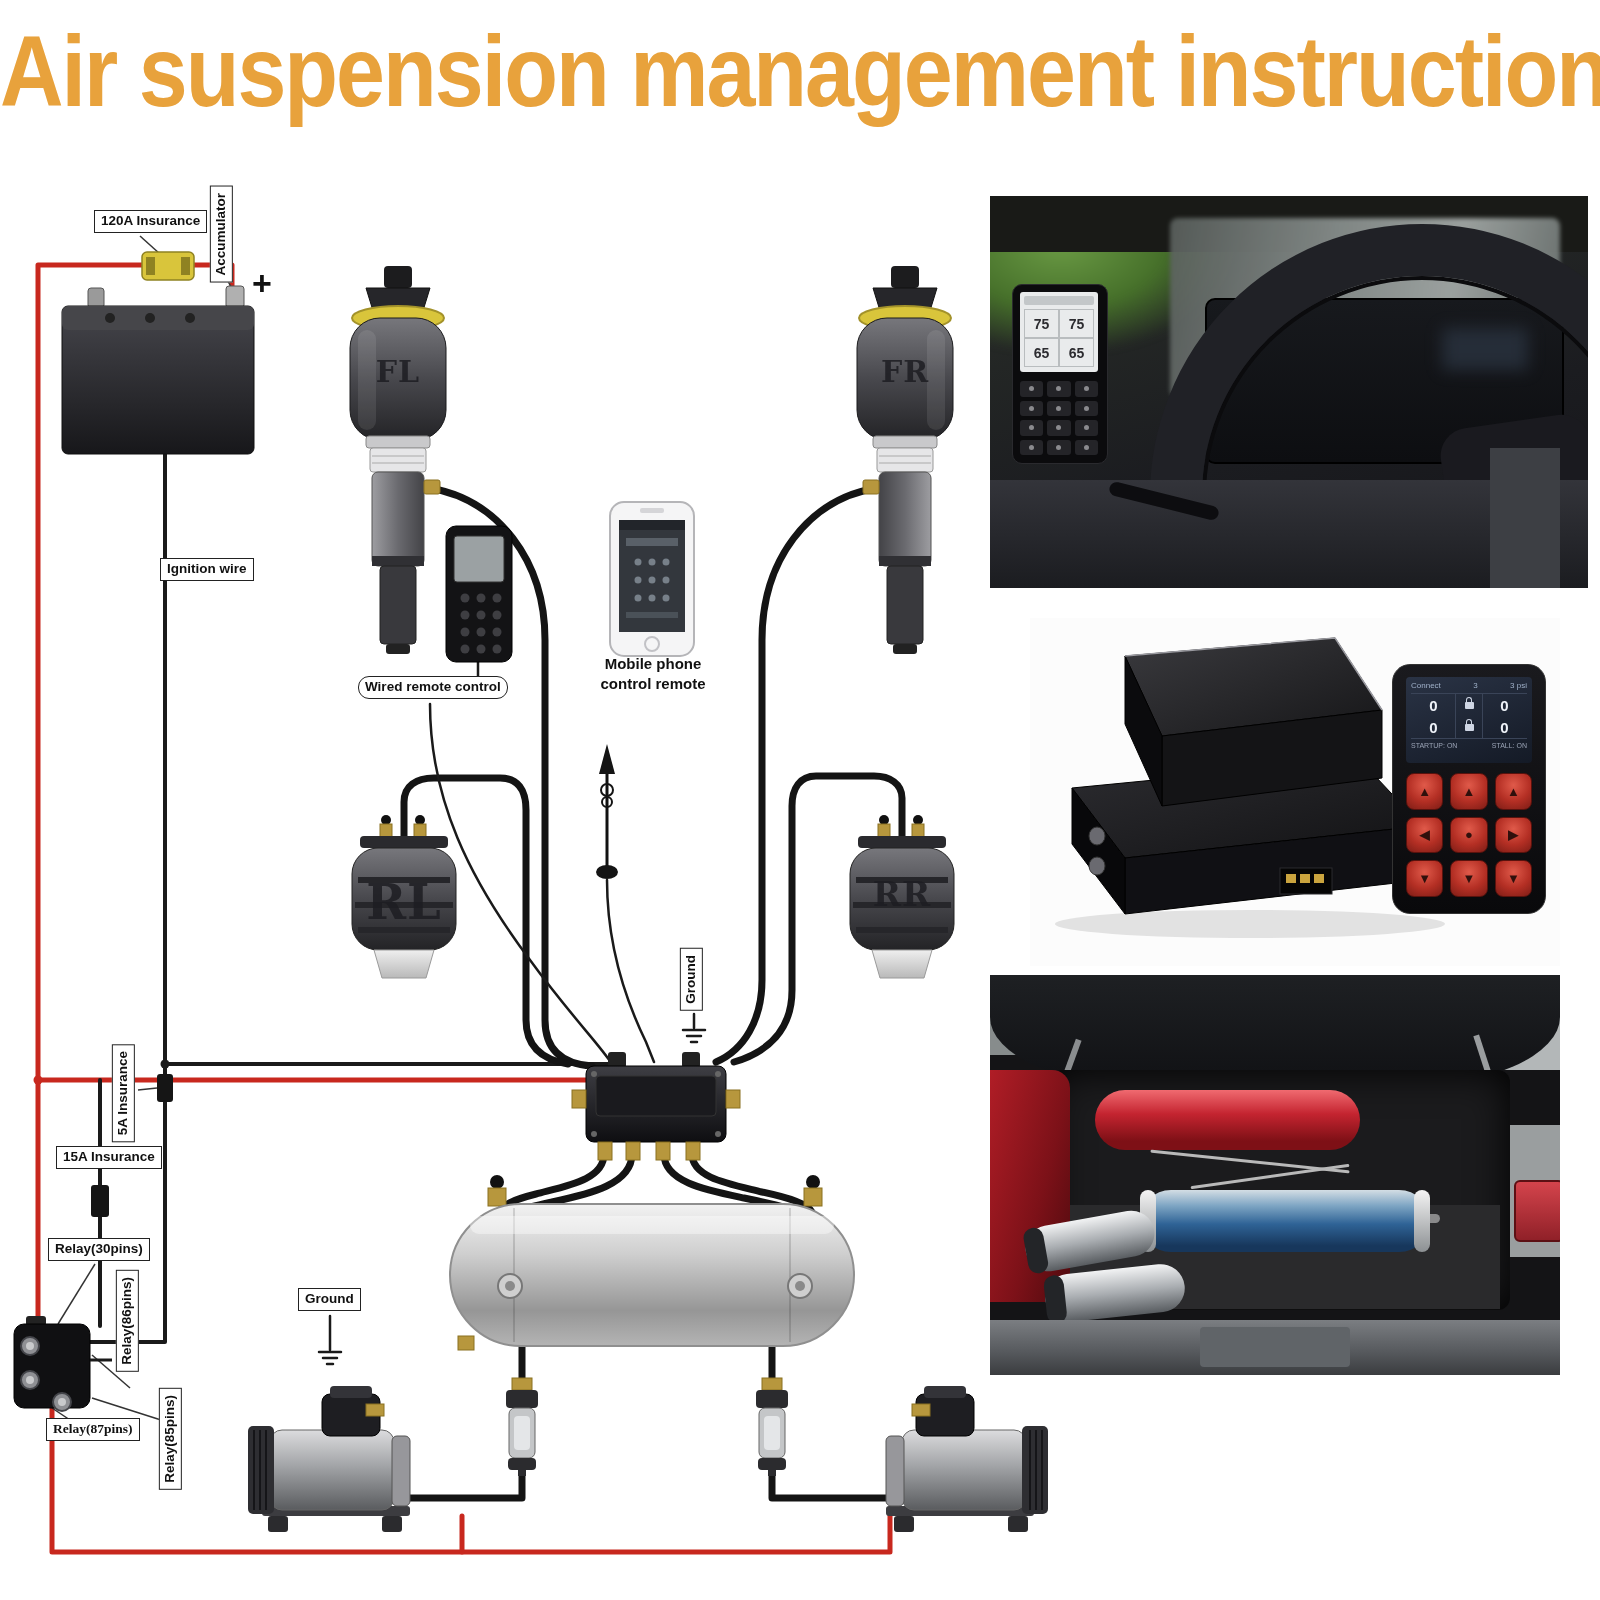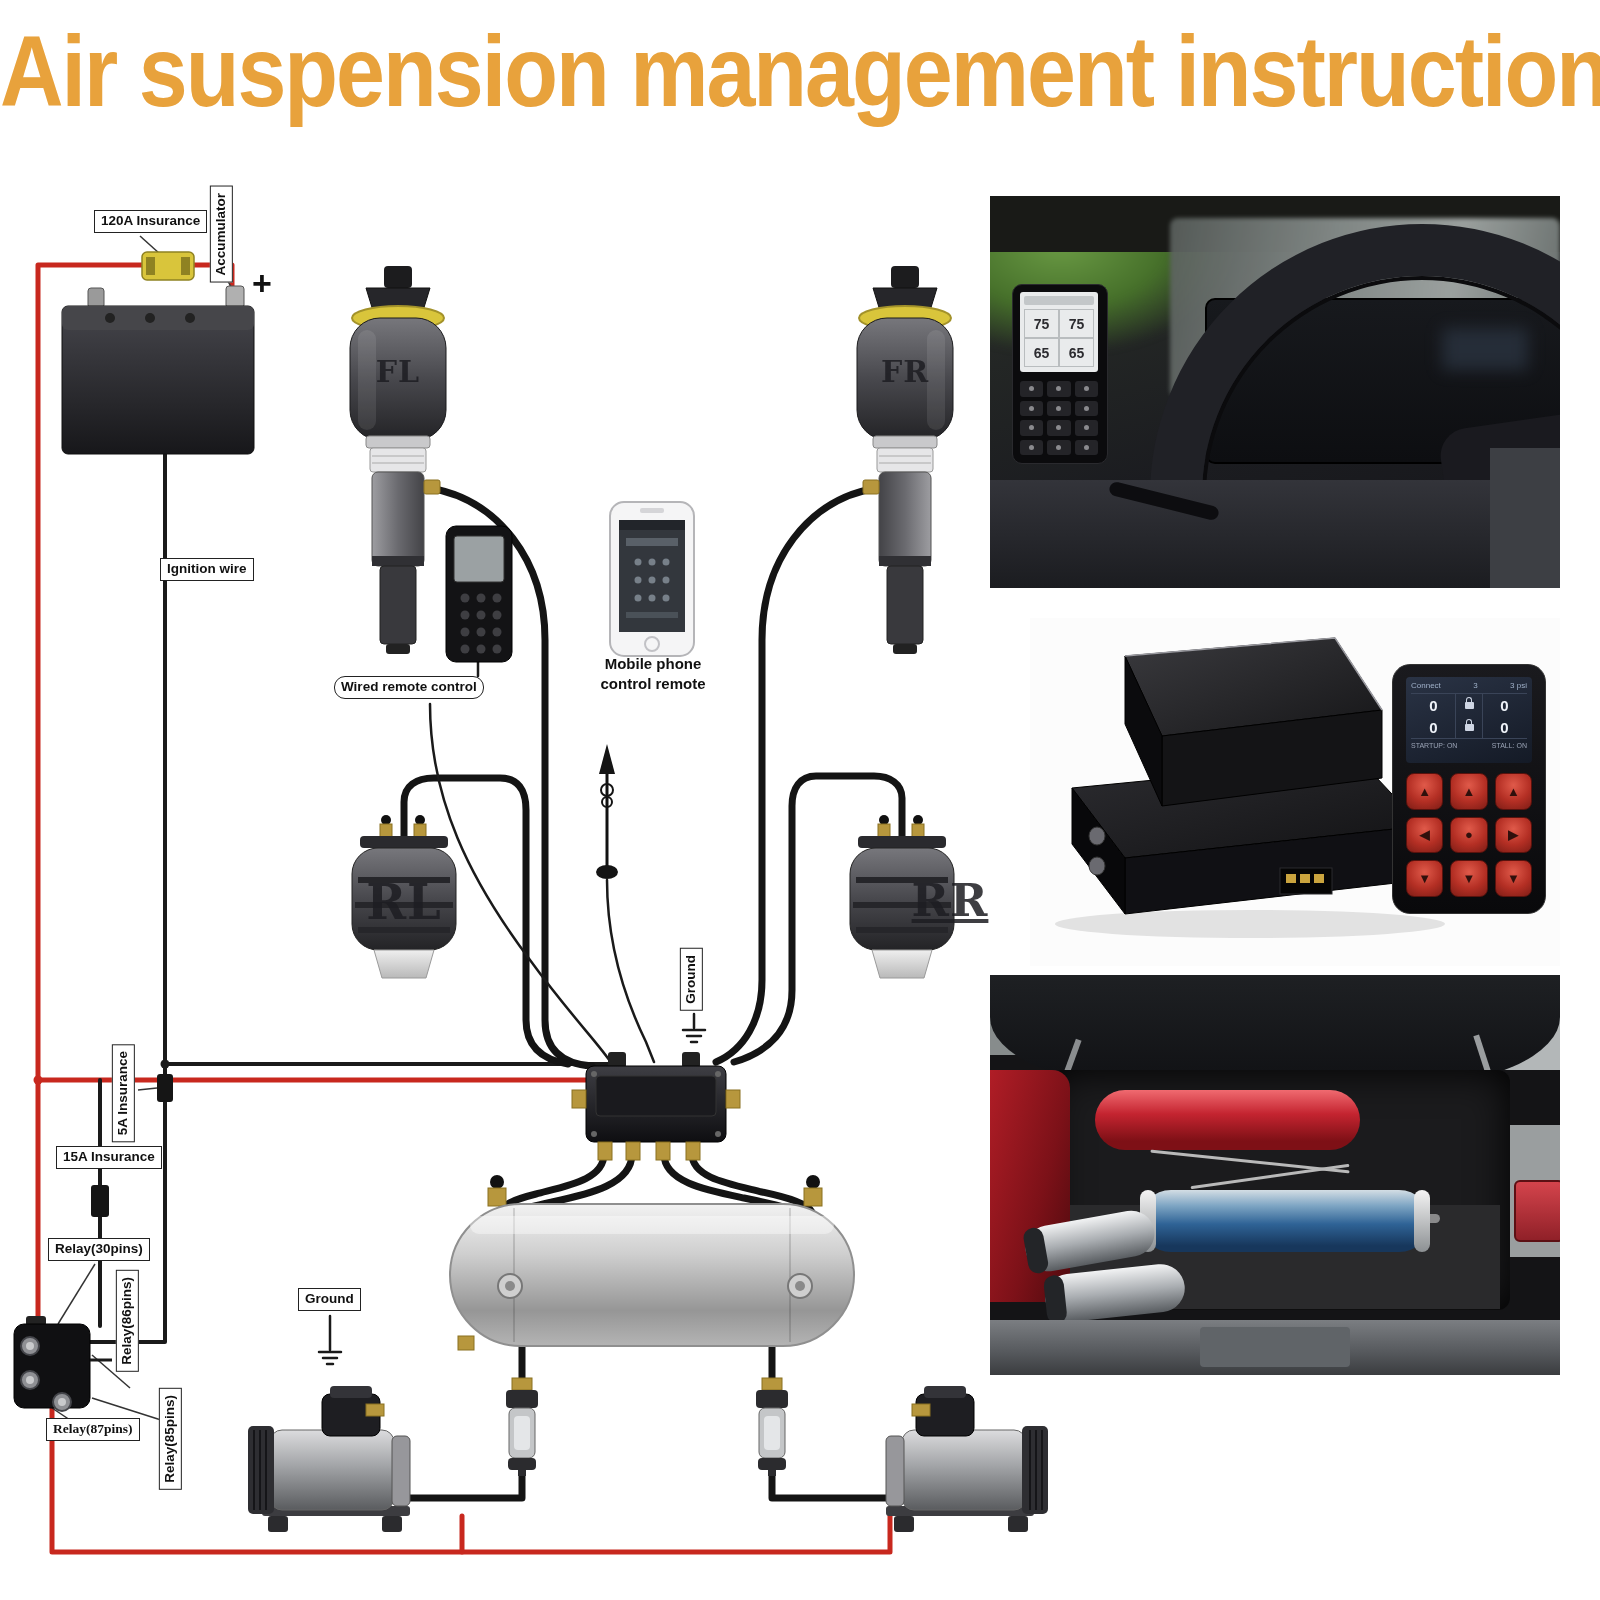--- a/index.html
+++ b/index.html
@@ -30,21 +30,21 @@
     position:absolute; z-index:5; font-family:"DejaVu Serif", serif;
     font-weight:bold; color:#1d1d22; opacity:.85; text-align:center; letter-spacing:1px;
   }
   .plus-sign { position:absolute; z-index:5; font-size:34px; font-weight:bold; color:#111; }
 
   
   .photo { position:absolute; overflow:hidden; z-index:4; }
   .abs { position:absolute; }
 
   
-  .photo-dash { left:990px; top:196px; width:570px; height:392px; background:linear-gradient(165deg,#2c312a,#1b1c20 60%,#141418); }
+  .photo-dash { left:990px; top:196px; width:570px; height:392px; background:linear-gradient(165deg,#2c312a,#1b1c20 60%,#141418);padding-left:28px; }
   .p1-foliage { left:-24px; top:-24px; width:270px; height:180px;
     background:radial-gradient(ellipse at 35% 40%, #6a9a44 0%, #46702a 42%, rgba(30,50,20,0) 72%); filter:blur(4px); }
   .p1-headliner { left:0; top:0; width:100%; height:56px; background:#191a17; }
   .p1-windshield { left:180px; top:22px; width:390px; height:180px; border-radius:8px;
     background:linear-gradient(100deg,#5b615e,#8b9290 40%,#a8aeac 70%,#6d7472); filter:blur(2px); opacity:.9; }
   .p1-screen { left:215px; top:102px; width:355px; height:162px; border-radius:10px;
     background:linear-gradient(#17191d,#0d0e11); border:2px solid #000; }
   .p1-screen-glow { right:34px; top:28px; width:86px; height:42px; background:#2a3340; filter:blur(8px); opacity:.8; }
   .p1-wheel { left:160px; top:28px; width:440px; height:440px; border-radius:50%;
     border:52px solid #202126; box-shadow:inset 0 0 0 4px #0b0b0d; }
@@ -401,38 +401,38 @@
       <circle cx="62" cy="1402" r="9" fill="#8f9094" stroke="#44454a" stroke-width="2"></circle>
         <circle cx="62" cy="1402" r="4" fill="#c9cacc"></circle>
       <line x1="90" y1="1360" x2="112" y2="1360" stroke="#1a1a1a" stroke-width="3"></line>
     </g>
   </svg>
 
   <div class="dlabel" style="left:94px;top:210px;">120A Insurance</div>
   <div class="dlabel vert" style="left:210px;top:186px;">Accumulator</div>
   <div class="plus-sign" style="left:252px;top:264px;">+</div>
   <div class="dlabel" style="left:160px;top:558px;">Ignition wire</div>
-  <div class="dlabel" style="left:334px;top:676px;border-radius:11px;">Wired remote control</div>
+  <div class="dlabel" style="left:358px;top:676px;border-radius:11px;">Wired remote control</div>
   <div class="freelabel" style="left:592px;top:654px;width:122px;">
     <div>Mobile phone</div>
     <div>control remote</div>
   </div>
   <div class="dlabel vert" style="left:680px;top:948px;">Ground</div>
   <div class="dlabel" style="left:298px;top:1288px;">Ground</div>
   <div class="dlabel vert" style="left:112px;top:1044px;">5A Insurance</div>
   <div class="dlabel" style="left:56px;top:1146px;">15A Insurance</div>
   <div class="dlabel" style="left:48px;top:1238px;">Relay(30pins)</div>
   <div class="dlabel vert" style="left:116px;top:1270px;">Relay(86pins)</div>
   <div class="dlabel vert" style="left:159px;top:1388px;">Relay(85pins)</div>
   <div class="dlabel" style="left:46px;top:1418px;font-family:Liberation Serif, serif;">Relay(87pins)</div>
 
   <div class="baglabel" style="left:366px;top:354px;width:64px;font-size:30px;">FL</div>
   <div class="baglabel" style="left:873px;top:354px;width:64px;font-size:30px;">FR</div>
   <div class="baglabel" style="left:362px;top:874px;width:84px;font-size:48px;">RL</div>
-  <div class="baglabel" style="left:908px;top:874px;width:84px;font-size:45px;text-decoration:underline;">RR</div>
+  <div class="baglabel" style="left:860px;top:874px;width:84px;font-size:34px;">RR</div>
 
   <div class="photo photo-dash">
     <div class="abs p1-foliage"></div>
     <div class="abs p1-headliner"></div>
     <div class="abs p1-windshield"></div>
     <div class="abs p1-screen">
       <div class="abs p1-screen-glow"></div>
     </div>
     <div class="abs p1-wheel"></div>
     <div class="abs p1-hub"></div>

